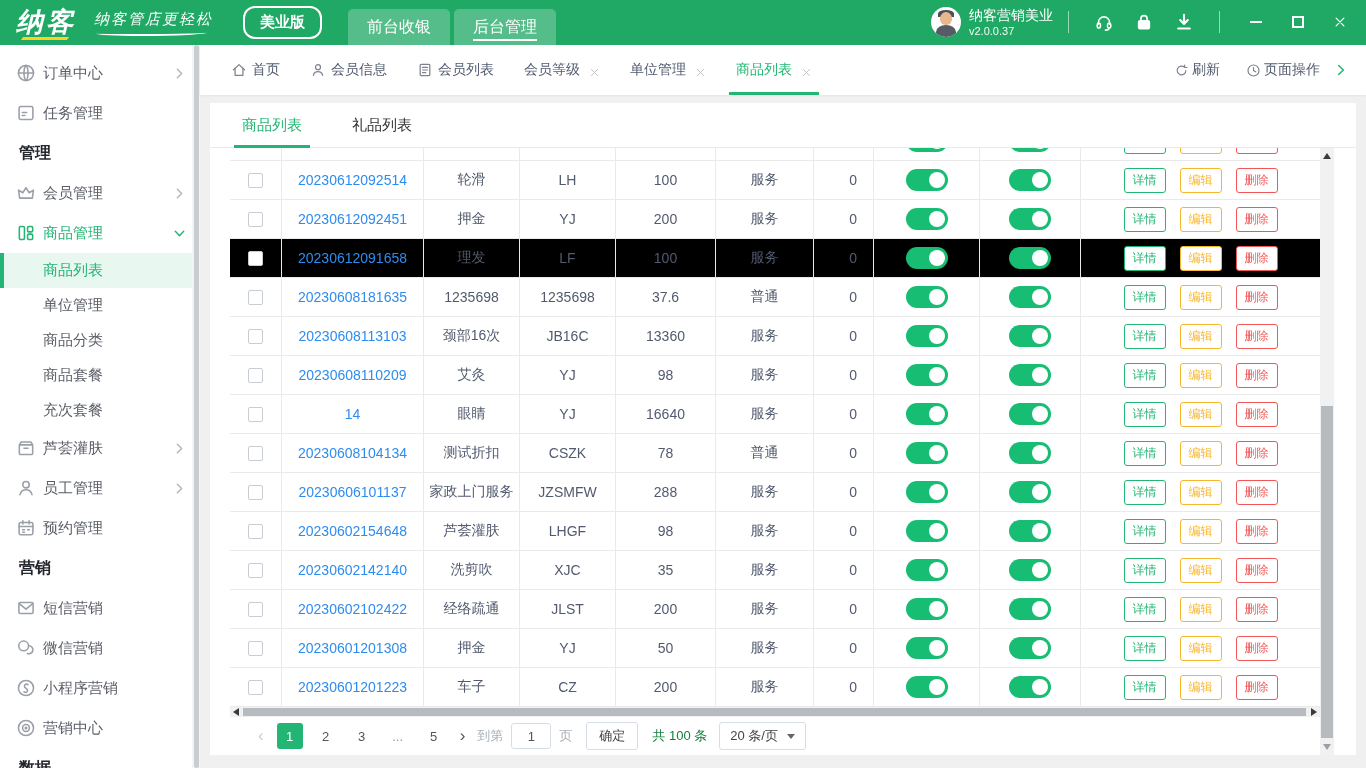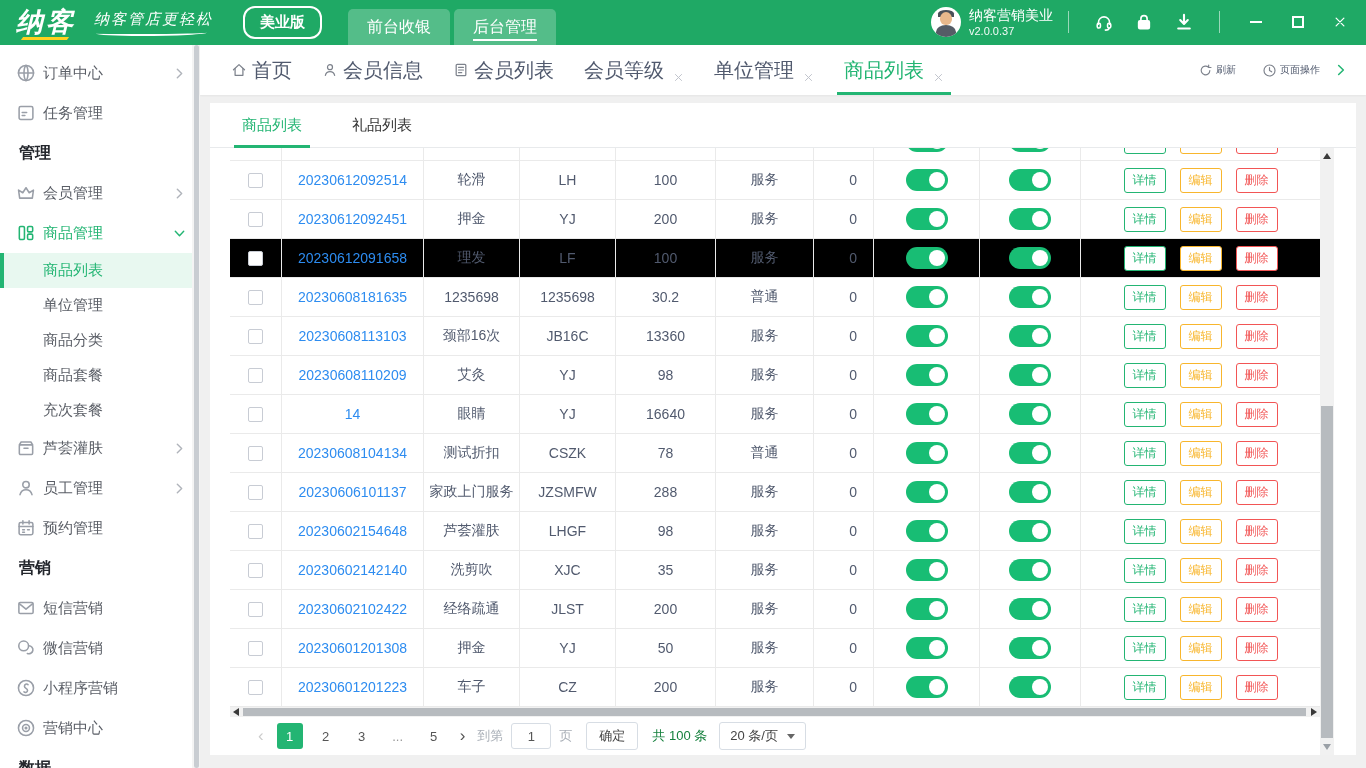--- a/index.html
+++ b/index.html
@@ -46,26 +46,26 @@
   .sb-item .lbl { flex:1; }
   .sb-item .chev { width:13px; height:13px; color:#b0b4bb; flex:none; }
   .sb-item.active-parent, .sb-item.active-parent .icn, .sb-item.active-parent .chev { color:#23b573; }
   .icn svg, .chev svg { width:100%; height:100%; display:block; }
   .sb-section { height:40px; display:flex; align-items:center; padding-left:19px; font-size:16px; font-weight:bold; color:#24272d; }
   .sb-sub { height:35px; display:flex; align-items:center; padding-left:43px; font-size:15px; color:#5a5e66; cursor:pointer; }
   .sb-sub.active { background:#e8f8f0; color:#23b573; border-left:4px solid #23b573; padding-left:39px; }
   
   .main { flex:1; display:flex; flex-direction:column; background:#f0f0f0; min-width:0; }
   .tabbar { height:50px; background:#fff; display:flex; align-items:center; padding:0 18px 0 16px; box-shadow:0 1px 2px rgba(0,0,0,.05); position:relative; z-index:5; }
-  .bc-tab { display:flex; align-items:center; height:50px; padding:0 15px; font-size:20px; color:#515a6e; position:relative; cursor:pointer; }
+  .bc-tab { display:flex; align-items:center; height:50px; padding:0 15px; font-size:14px; color:#515a6e; position:relative; cursor:pointer; }
   .bc-tab .icn { width:16px; height:16px; margin-right:5px; color:#7d828c; }
   .bc-tab .xmark { margin-left:9px; color:#bfc3cb; width:11px; height:11px; }
   .bc-tab.active { color:#23b573; }
   .bc-tab.active::after { content:''; position:absolute; left:8px; right:8px; bottom:0; height:3px; background:#23b573; }
-  .tabbar-right { margin-left:auto; display:flex; align-items:center; color:#515a6e; font-size:10px; }
+  .tabbar-right { margin-left:auto; display:flex; align-items:center; color:#515a6e; font-size:14px; }
   .tb-act { display:flex; align-items:center; margin-left:26px; cursor:pointer; }
   .tb-act .icn { width:15px; height:15px; margin-right:3px; color:#7d828c; }
   .tb-chev { width:14px; height:14px; color:#23b573; margin-left:14px; cursor:pointer; }
   
   .panel { margin:8px 10px 0; background:#fff; height:652px; position:relative; }
   .ptabs { height:45px; border-bottom:1px solid #e8eaec; display:flex; align-items:center; padding-left:32px; }
   .ptab { font-size:15px; color:#333; margin-right:50px; position:relative; height:45px; display:flex; align-items:center; cursor:pointer; }
   .ptab.active { color:#23b573; }
   .ptab.active::after { content:''; position:absolute; left:-8px; right:-8px; bottom:0; height:3px; background:#23b573; }
   .table-clip { overflow:hidden; height:559px; margin-left:20px; width:1090px; }
@@ -549,21 +549,21 @@
                 <div class="tcell">
                   <a class="tid">20230608181635</a>
                 </div>
                 <div class="tcell">
                   <span>1235698</span>
                 </div>
                 <div class="tcell">
                   <span>1235698</span>
                 </div>
                 <div class="tcell">
-                  <span>30.2</span>
+                  <span>37.6</span>
                 </div>
                 <div class="tcell">
                   <span>普通</span>
                 </div>
                 <div class="tcell stock">
                   <span>0</span>
                 </div>
                 <div class="tcell">
                   <span class="toggle">
                     <span class="knob"></span>

